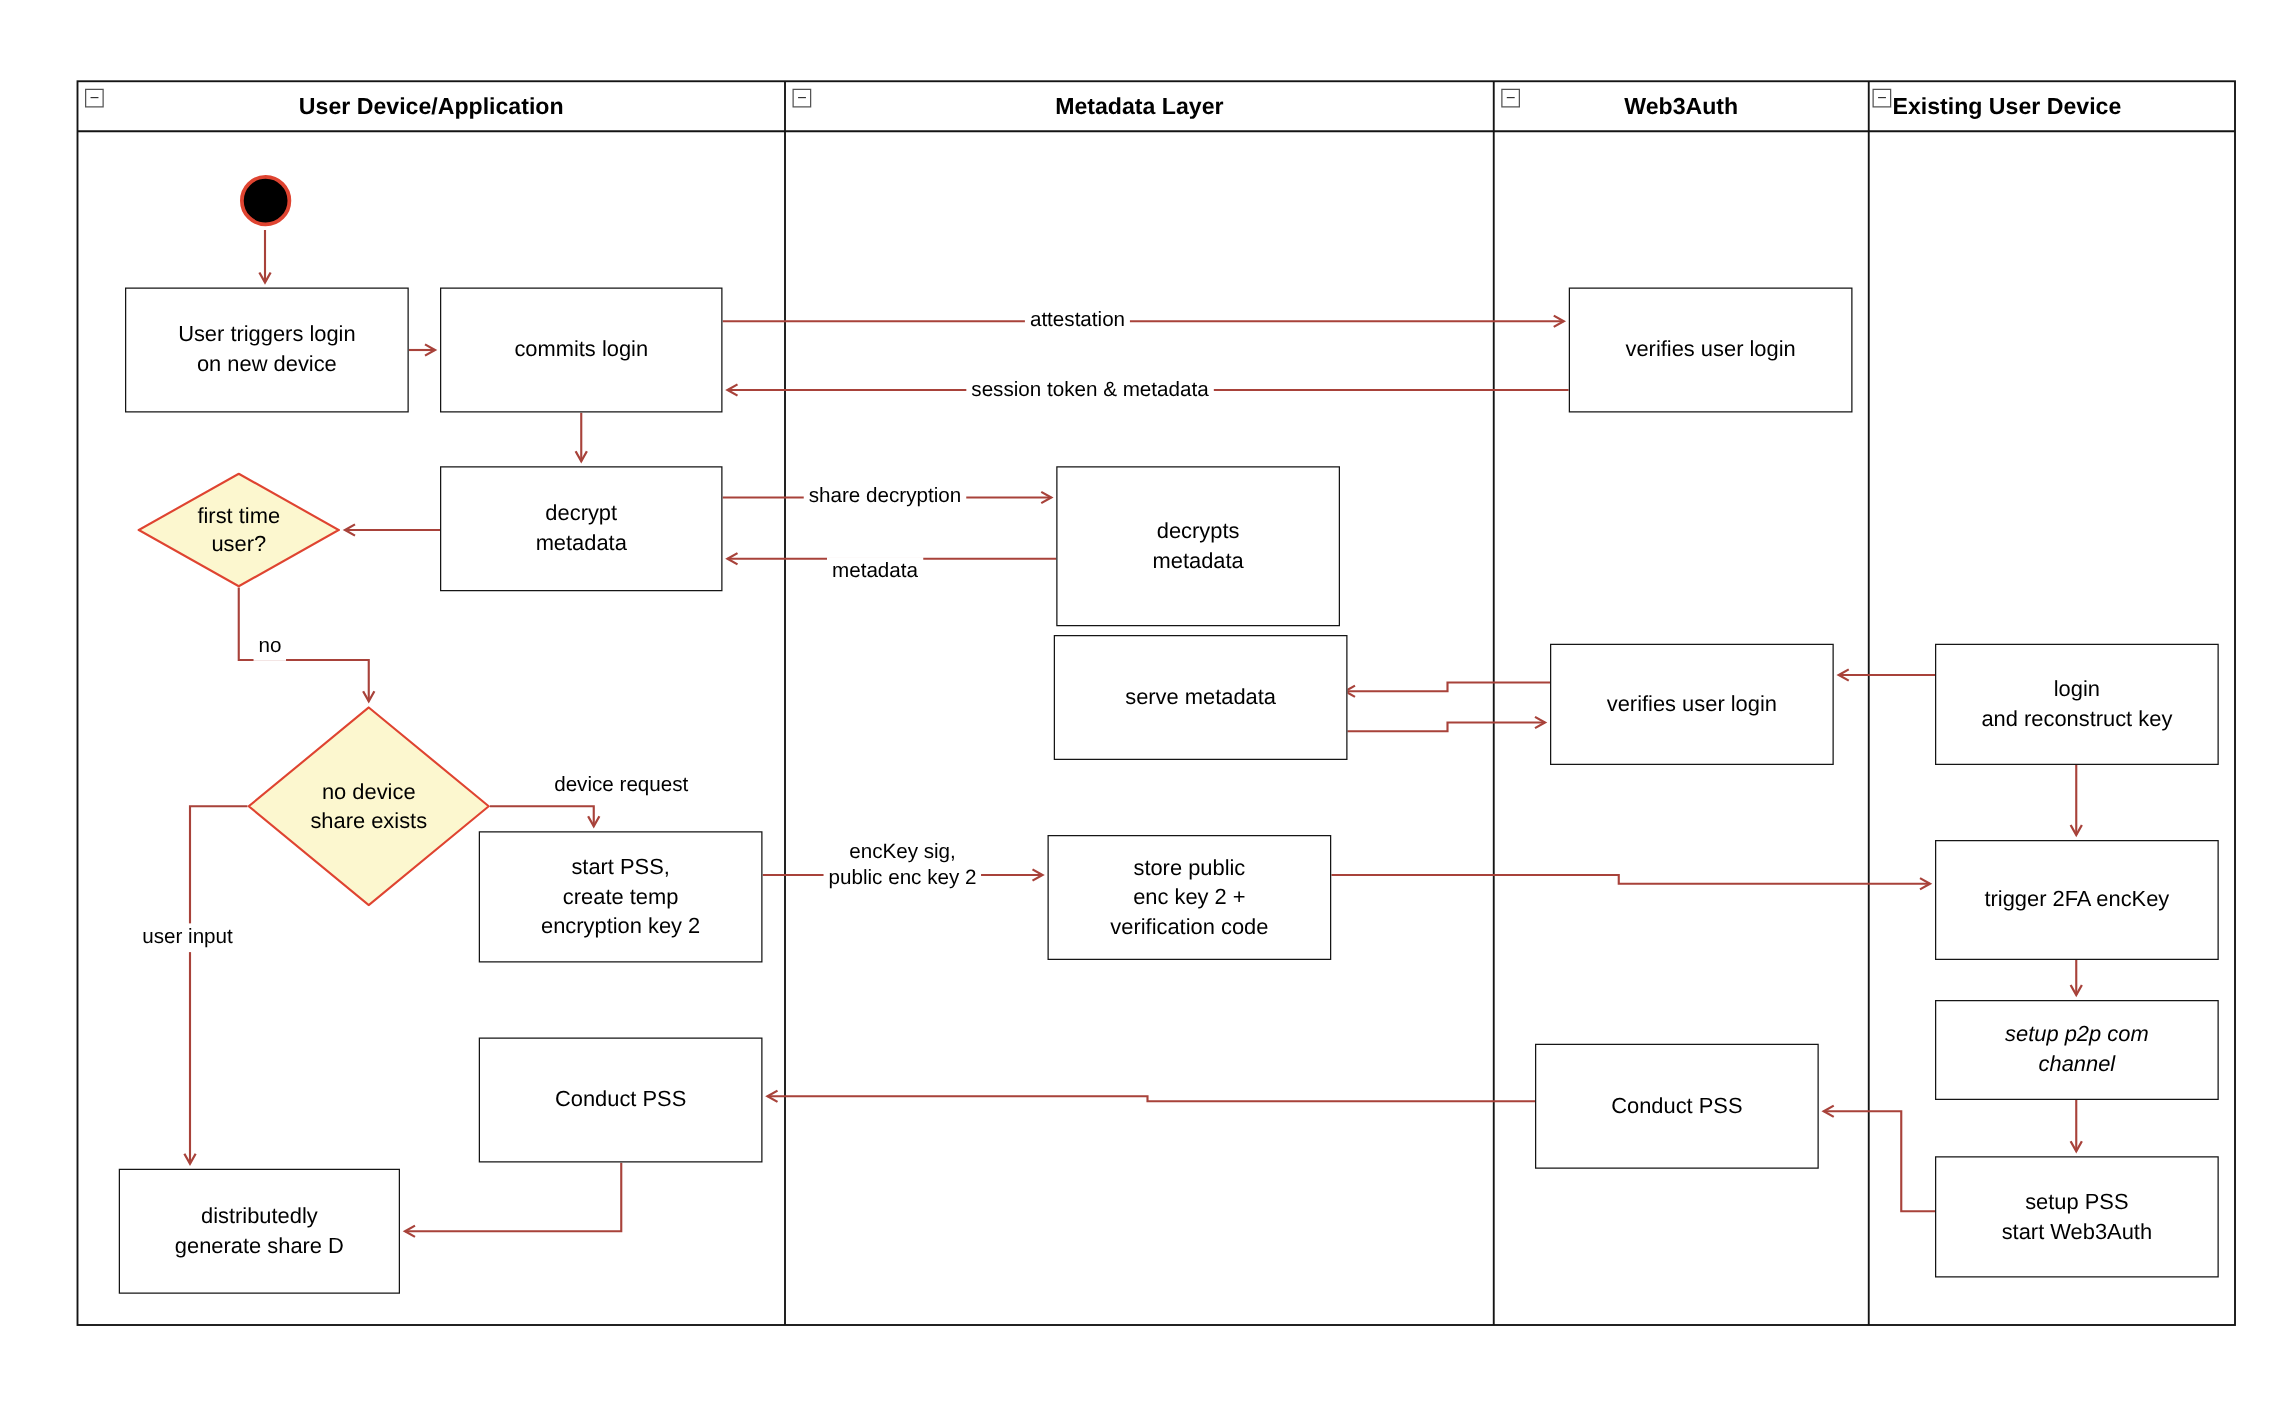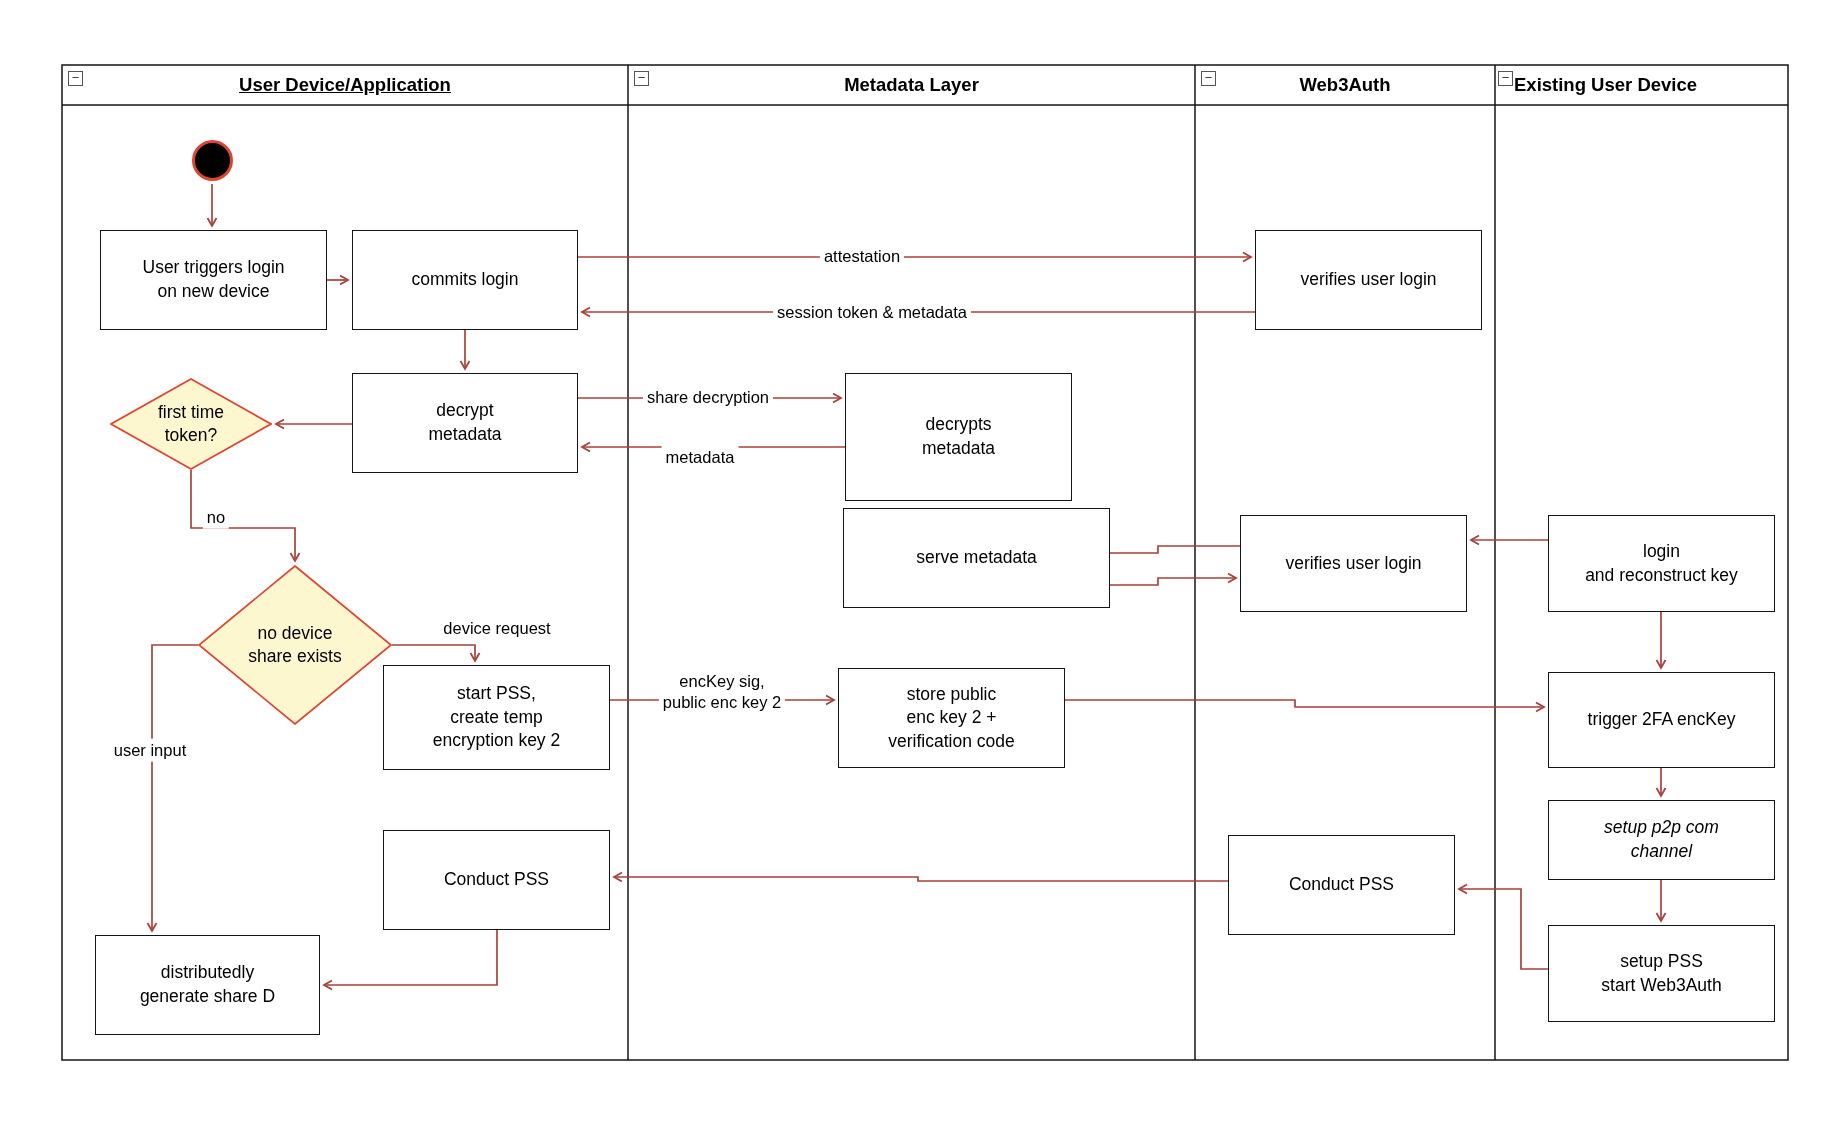--- a/index.html
+++ b/index.html
@@ -81,21 +81,21 @@
     <path class="wire" d="M 1240 546 H 1158 V 553 H 1076"></path>
     <path class="wire" d="M 1072 585 H 1158 V 578 H 1236"></path>
     <path class="wire" d="M 1548 540 H 1471"></path>
     <path class="wire" d="M 1661 612 V 668"></path>
     <path class="wire" d="M 1661 768 V 796"></path>
     <path class="wire" d="M 1661 880 V 921"></path>
     <path class="wire" d="M 1548 969 H 1521 V 889 H 1459"></path>
   </g>
 </svg>
 
-<div class="lane-title" style="left:62px; width:566px;text-decoration:underline;">User Device/Application</div>
+<div class="lane-title" style="left:62px; width:566px;">User Device/Application</div>
 <div class="lane-title" style="left:628px; width:567px;">Metadata Layer</div>
 <div class="lane-title" style="left:1195px; width:300px;">Web3Auth</div>
 <div class="lane-title left" style="left:1514px; width:274px;">Existing User Device</div>
 
 <div class="collapse" style="left:68px;">−</div>
 <div class="collapse" style="left:634px;">−</div>
 <div class="collapse" style="left:1201px;">−</div>
 <div class="collapse" style="left:1498px;">−</div>
 
 <div class="start"></div>
@@ -110,34 +110,34 @@
 encryption key 2</div>
 <div class="node" style="left:383px; top:830px; width:227px; height:100px;">Conduct PSS</div>
 <div class="node" style="left:95px; top:935px; width:225px; height:100px;">distributedly
 generate share D</div>
 
 <div class="diamond" style="left:110px; top:378px; width:162px; height:92px;">
   <svg width="162" height="92">
       <polygon class="dshape" points="81,1 161,46 81,91 1,46"></polygon>
     </svg>
   <span class="dtext">first time
-token?</span>
+user?</span>
 </div>
 
 <div class="diamond" style="left:198px; top:565px; width:194px; height:160px;">
   <svg width="194" height="160">
       <polygon class="dshape" points="97,1 193,80 97,159 1,80"></polygon>
     </svg>
   <span class="dtext">no device
 share exists</span>
 </div>
 
 <div class="node" style="left:845px; top:373px; width:227px; height:128px;">decrypts
 metadata</div>
-<div class="node" style="left:843px; top:508px; width:267px; height:100px;">serve metadata</div>
+<div class="node" style="left:843px; top:508px; width:235px; height:100px;">serve metadata</div>
 <div class="node" style="left:838px; top:668px; width:227px; height:100px;">store public
 enc key 2 +
 verification code</div>
 
 <div class="node" style="left:1255px; top:230px; width:227px; height:100px;">verifies user login</div>
 <div class="node" style="left:1240px; top:515px; width:227px; height:97px;">verifies user login</div>
 <div class="node" style="left:1228px; top:835px; width:227px; height:100px;">Conduct PSS</div>
 
 <div class="node" style="left:1548px; top:515px; width:227px; height:97px;">login
 and reconstruct key</div>

